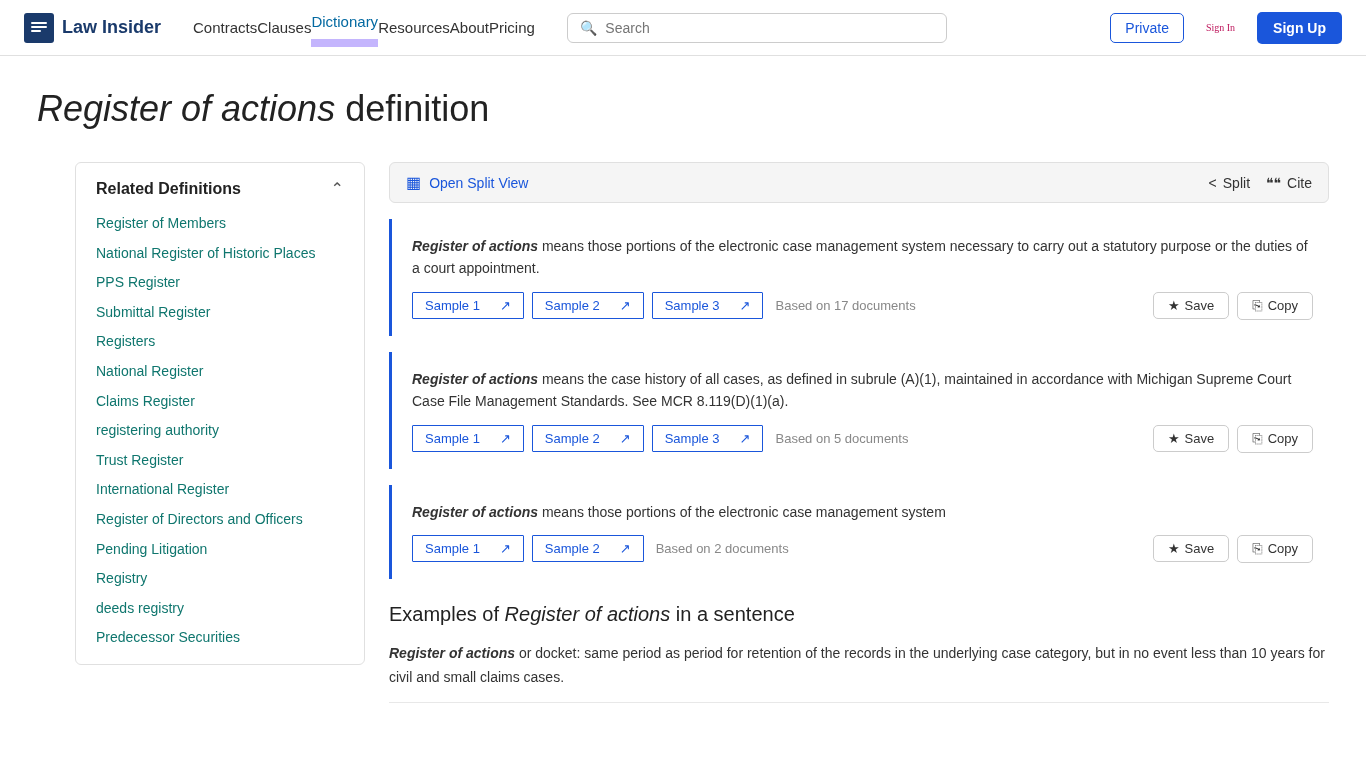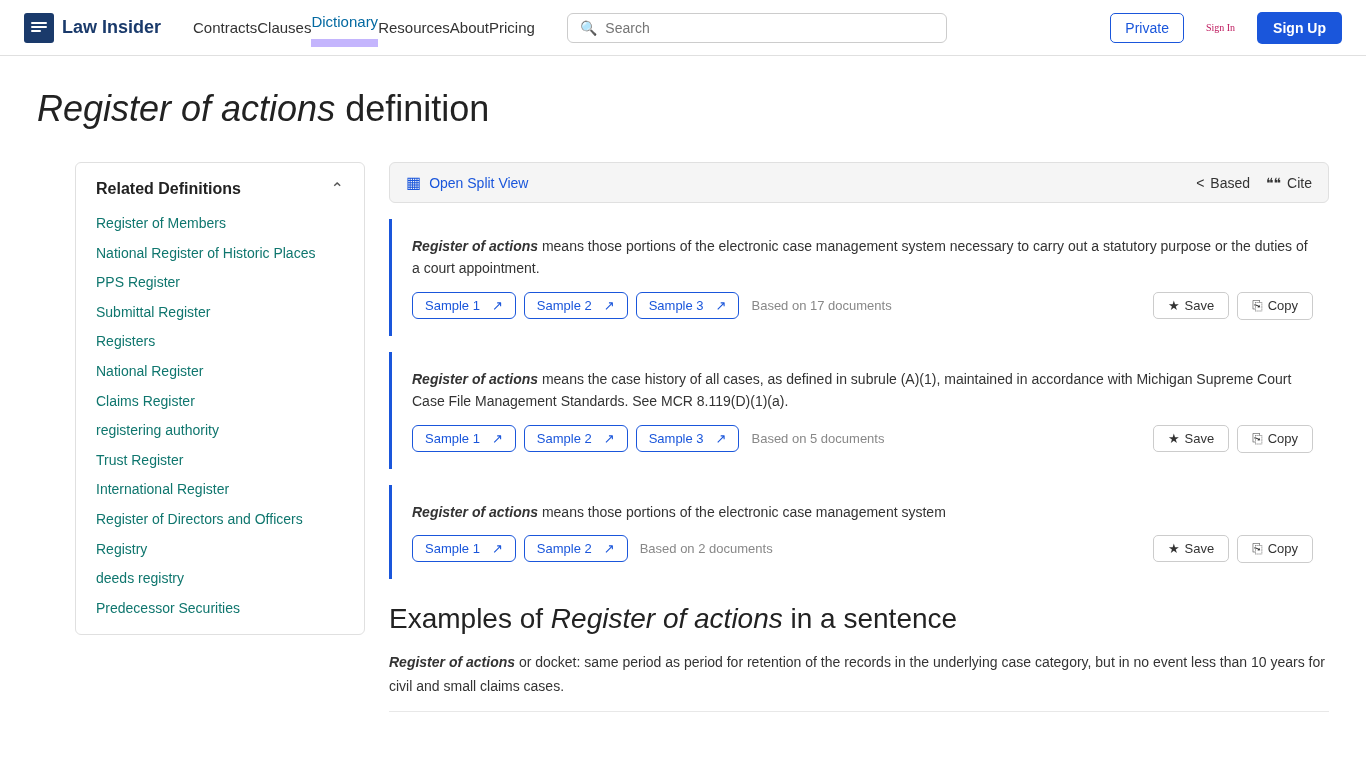--- a/index.html
+++ b/index.html
@@ -217,26 +217,26 @@
     }
     .definition-text strong { font-weight: bold; font-style: italic; }
     .definition-actions {
       display: flex;
       align-items: center;
       gap: 8px;
     }
     .sample-btn {
       display: flex;
       align-items: center;
-      gap: 12px;
+      gap: 20px;
       border: 1px solid #1a56db;
       color: #1a56db;
       background: #fff;
       padding: 5px 12px;
-      border-radius: 6px;
+      border-radius: 1px;
       cursor: pointer;
       font-size: 13px;
     }
     .doc-count {
       color: #888;
       font-size: 13px;
       margin-left: 4px;
       flex: 1;
     }
     .action-btn {
@@ -248,21 +248,21 @@
       color: #333;
       padding: 5px 14px;
       border-radius: 5px;
       cursor: pointer;
       font-size: 13px;
     }
 
     
     .examples-section { margin-top: 24px; }
     .examples-title {
-      font-size: 28px;
+      font-size: 20px;
       font-weight: 400;
       color: #222;
       margin-bottom: 16px;
     }
     .examples-title em { font-style: italic; }
     .example-text {
       font-size: 14px;
       color: #333;
       line-height: 1.7;
       padding: 0 0 12px 0;
@@ -325,37 +325,38 @@
         <a class="sidebar-link" href="#">National Register of Historic Places</a>
         <a class="sidebar-link" href="#">PPS Register</a>
         <a class="sidebar-link" href="#">Submittal Register</a>
         <a class="sidebar-link" href="#">Registers</a>
         <a class="sidebar-link" href="#">National Register</a>
         <a class="sidebar-link" href="#">Claims Register</a>
         <a class="sidebar-link" href="#">registering authority</a>
         <a class="sidebar-link" href="#">Trust Register</a>
         <a class="sidebar-link" href="#">International Register</a>
         <a class="sidebar-link" href="#">Register of Directors and Officers</a>
+        <a class="sidebar-link" href="#">Pending Litigation</a>
         <a class="sidebar-link" href="#">Registry</a>
         <a class="sidebar-link" href="#">deeds registry</a>
         <a class="sidebar-link" href="#">Predecessor Securities</a>
       </div>
     </aside>
 
     <main class="main-content">
 
       <div class="toolbar">
         <div class="toolbar-left">
           <span class="split-icon">▦</span>
           <span>Open Split View</span>
         </div>
         <div class="toolbar-right">
           <button class="toolbar-action">
             <span>&lt;</span>
-            <span>Based</span>
+            <span>Split</span>
           </button>
           <button class="toolbar-action">
             <span>❝❝</span>
             <span>Cite</span>
           </button>
         </div>
       </div>
 
       <div class="definition-card">
         <p class="definition-text">

